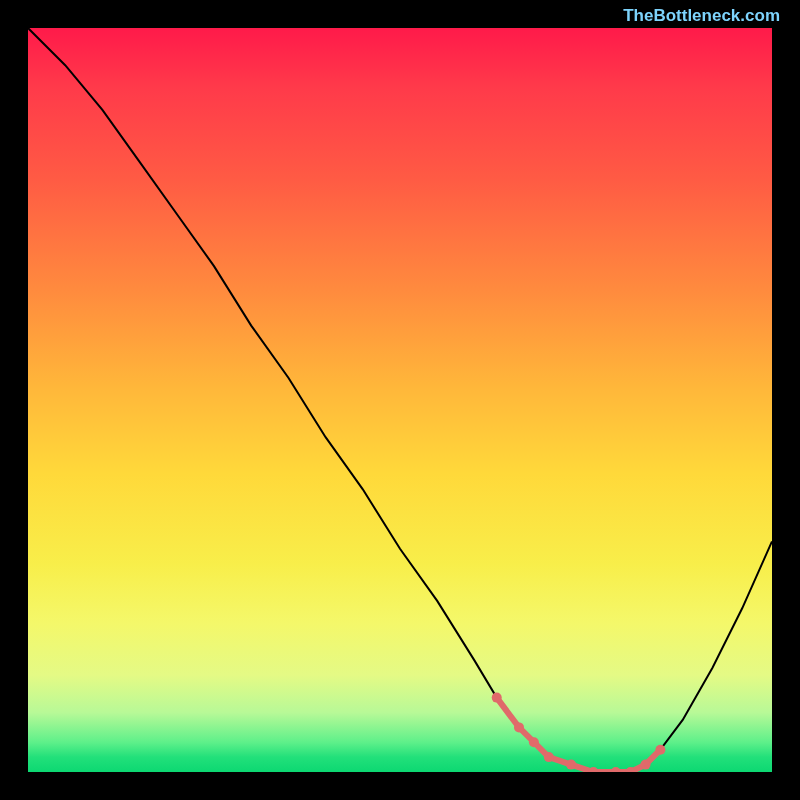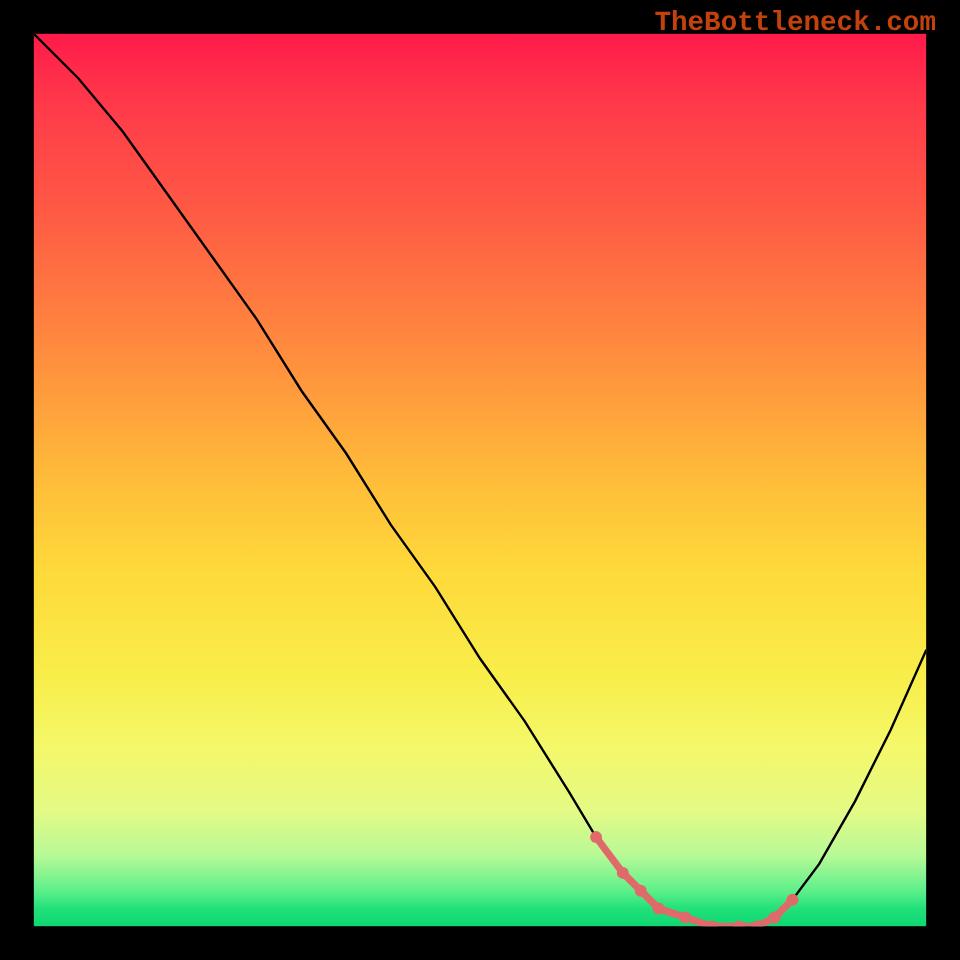--- a/index.html
+++ b/index.html
@@ -8,25 +8,24 @@
     background: #000;
     width: 800px;
     height: 800px;
     position: relative;
     font-family: Arial, sans-serif;
   }
   .watermark {
     position: absolute;
     top: 6px;
     right: 20px;
-    color: #c2410c;
-    font-size: 23px;
+    color: #7dd3fc;
+    font-size: 17px;
     font-weight: bold;
     z-index: 10;
-    font-family: Liberation Mono, monospace;
   }
   .plot-area {
     position: absolute;
     left: 28px;
     top: 28px;
     width: 744px;
     height: 744px;
     overflow: hidden;
   }
   .gradient-bg {

